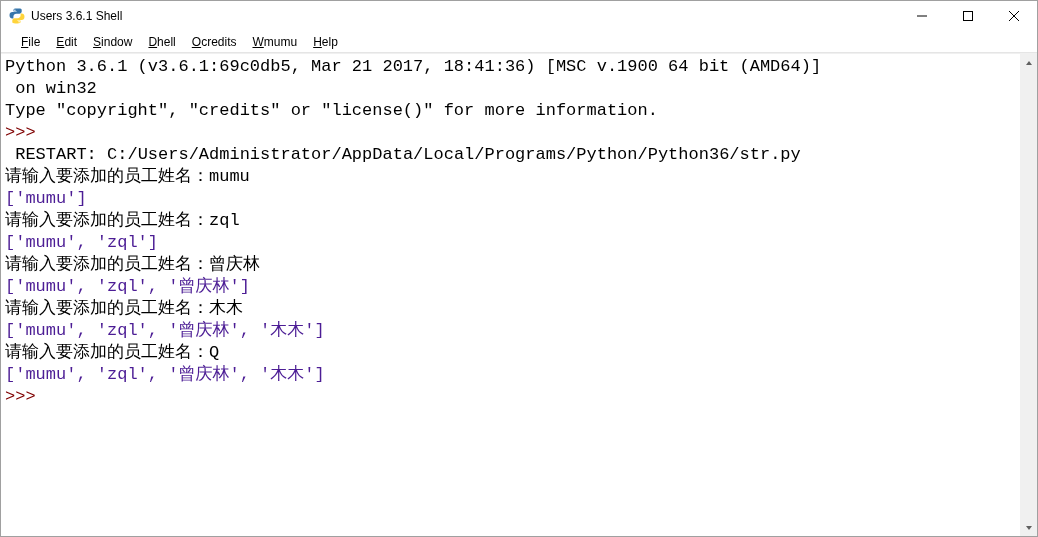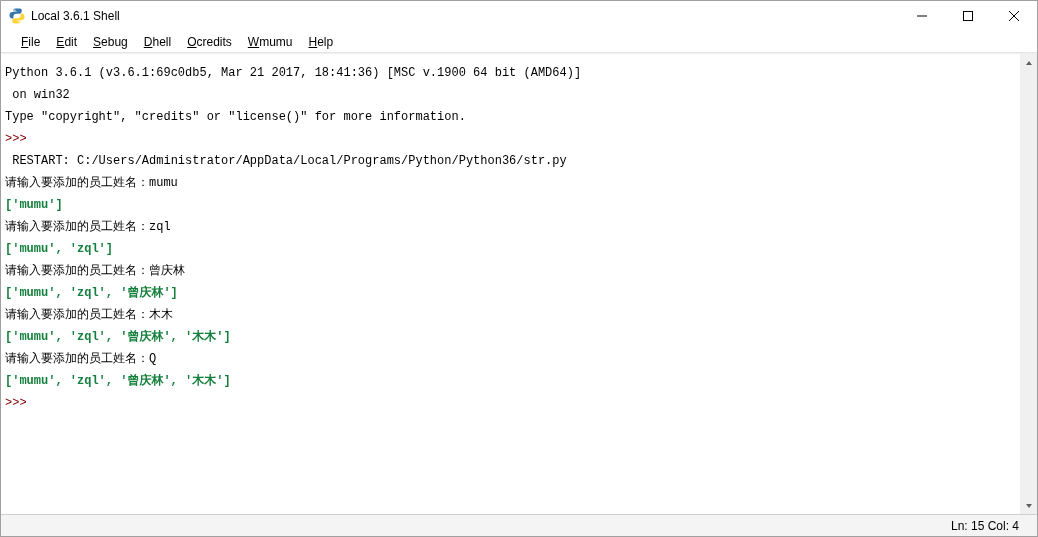--- a/index.html
+++ b/index.html
@@ -17,55 +17,55 @@
 
   
   .menubar { height: 22px; display: flex; align-items: center; padding: 0 12px; background: #fff; border-bottom: 1px solid #e5e5e5; }
   .menu-item { padding: 2px 8px; font-size: 12px; color: #000; cursor: default; }
   .mn-u { text-decoration: underline; }
 
   
   .content-wrap { flex: 1; display: flex; overflow: hidden; border-top: 1px solid #f0f0f0; }
   .text-area {
     flex: 1;
-    padding: 8px 4px 2px 4px;
+    padding: 2px 4px 2px 4px;
     font-family: "Courier New", "SimSun", "NSimSun", monospace;
-    font-size: 12px;
+    font-size: 17px;
     line-height: 22px;
     white-space: pre;
     overflow: hidden;
     color: #000;
   }
   .scrollbar { width: 17px; background: #f0f0f0; display: flex; flex-direction: column; }
   .sb-btn { height: 17px; display: flex; align-items: center; justify-content: center; background: #f0f0f0; }
   .sb-btn svg { width: 8px; height: 8px; }
   .sb-track { flex: 1; background: #f0f0f0; }
 
   
   .statusbar { height: 22px; border-top: 1px solid #d0d0d0; display: flex; align-items: center; justify-content: flex-end; padding-right: 18px; font-size: 12px; background: #f4f4f4; color: #000; }
 
   
   .c-black { color: #000; }   
   .c-prompt { color: #7f0000; }
-  .c-blue { color: #15803d; font-weight: bold; }
+  .c-blue { color: #4c1d95; }
   .line { display: block; }
 </style>
 </head>
 <body>
 
 <div class="window">
 
   <div class="titlebar">
     <span class="app-icon">
       <svg viewBox="0 0 16 16">
         <path d="M7.5 0.5c-2 0-3 0.4-3 1.4v1.6h3.2v0.5H3.3c-1.5 0-2.8 0.9-2.8 3.3 0 2.4 1.3 3.3 2.8 3.3h1.1V8.7c0-1.6 1.3-2.9 2.9-2.9h3.1c1.3 0 2.3-1.1 2.3-2.3V1.9c0-1-1-1.4-3-1.4H7.5zM5.9 1.6c0.4 0 0.7 0.3 0.7 0.7S6.3 3 5.9 3 5.2 2.7 5.2 2.3 5.5 1.6 5.9 1.6z" fill="#3776ab"></path>
         <path d="M8.5 15.5c2 0 3-0.4 3-1.4v-1.6H8.3V12h4.4c1.5 0 2.8-0.9 2.8-3.3 0-2.4-1.3-3.3-2.8-3.3h-1.1v1.9c0 1.6-1.3 2.9-2.9 2.9H5.6c-1.3 0-2.3 1.1-2.3 2.3v1.6c0 1 1 1.4 3 1.4h2.2zM10.1 14.4c-0.4 0-0.7-0.3-0.7-0.7s0.3-0.7 0.7-0.7 0.7 0.3 0.7 0.7-0.3 0.7-0.7 0.7z" fill="#ffd43b"></path>
       </svg>
     </span>
-    <span class="title">Local 3.6.1 Shell</span>
+    <span class="title">Users 3.6.1 Shell</span>
     <span class="spacer"></span>
     <div class="win-btn">
       <svg viewBox="0 0 10 10">
           <line x1="0" y1="5" x2="10" y2="5" stroke="currentColor" stroke-width="1"></line>
         </svg>
     </div>
     <div class="win-btn">
       <svg viewBox="0 0 10 10">
           <rect x="0.5" y="0.5" width="9" height="9" fill="none" stroke="currentColor" stroke-width="1"></rect>
         </svg>
@@ -74,21 +74,21 @@
       <svg viewBox="0 0 10 10">
           <line x1="0" y1="0" x2="10" y2="10" stroke="currentColor" stroke-width="1"></line>
           <line x1="10" y1="0" x2="0" y2="10" stroke="currentColor" stroke-width="1"></line>
         </svg>
     </div>
   </div>
 
   <div class="menubar">
     <span class="menu-item"><span></span><span class="mn-u">F</span><span>ile</span></span>
     <span class="menu-item"><span></span><span class="mn-u">E</span><span>dit</span></span>
-    <span class="menu-item"><span></span><span class="mn-u">S</span><span>ebug</span></span>
+    <span class="menu-item"><span></span><span class="mn-u">S</span><span>indow</span></span>
     <span class="menu-item"><span></span><span class="mn-u">D</span><span>hell</span></span>
     <span class="menu-item"><span></span><span class="mn-u">O</span><span>credits</span></span>
     <span class="menu-item"><span></span><span class="mn-u">W</span><span>mumu</span></span>
     <span class="menu-item"><span></span><span class="mn-u">H</span><span>elp</span></span>
   </div>
 
   <div class="content-wrap">
     <div class="text-area"><span class="line c-black">Python 3.6.1 (v3.6.1:69c0db5, Mar 21 2017, 18:41:36) [MSC v.1900 64 bit (AMD64)]</span><span class="line c-black"> on win32</span><span class="line c-black">Type "copyright", "credits" or "license()" for more information.</span><span class="line"><span class="c-prompt">&gt;&gt;&gt;</span><span class="c-black"> </span></span><span class="line"><span class="c-black"> RESTART: </span><span class="c-black">C:/Users/Administrator/AppData/Local/Programs/Python/Python36/str.py </span></span><span class="line"><span class="c-black">请输入要添加的员工姓名：</span><span class="c-black">mumu</span></span><span class="line c-blue">['mumu']</span><span class="line"><span class="c-black">请输入要添加的员工姓名：</span><span class="c-black">zql</span></span><span class="line c-blue">['mumu', 'zql']</span><span class="line"><span class="c-black">请输入要添加的员工姓名：</span><span class="c-black">曾庆林</span></span><span class="line c-blue">['mumu', 'zql', '曾庆林']</span><span class="line"><span class="c-black">请输入要添加的员工姓名：</span><span class="c-black">木木</span></span><span class="line c-blue">['mumu', 'zql', '曾庆林', '木木']</span><span class="line"><span class="c-black">请输入要添加的员工姓名：</span><span class="c-black">Q</span></span><span class="line c-blue">['mumu', 'zql', '曾庆林', '木木']</span><span class="line"><span class="c-prompt">&gt;&gt;&gt;</span><span class="c-black"> </span></span></div>
 
     <div class="scrollbar">
@@ -99,17 +99,14 @@
       </div>
       <div class="sb-track"></div>
       <div class="sb-btn">
         <svg viewBox="0 0 8 8">
             <path d="M4 6 L1 2 L7 2 Z" fill="#606060"></path>
           </svg>
       </div>
     </div>
   </div>
 
-  <div class="statusbar">
-    <span>Ln: 15  Col: 4</span>
-  </div>
 
 </div>
 
 </body></html>

